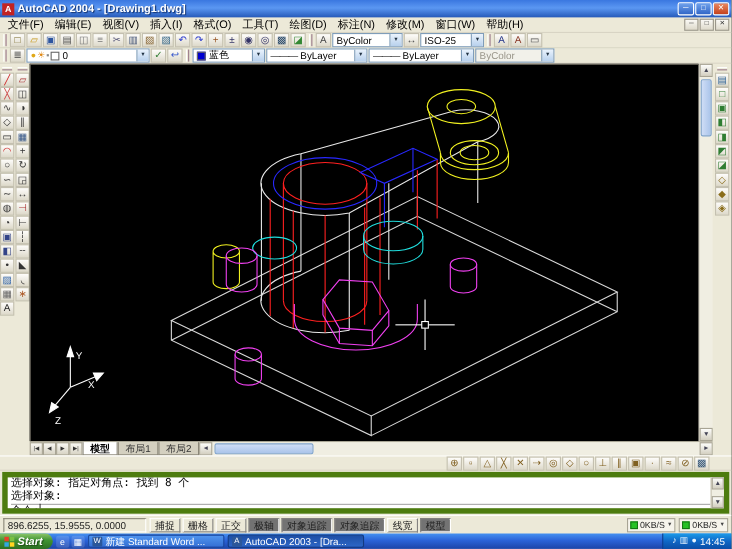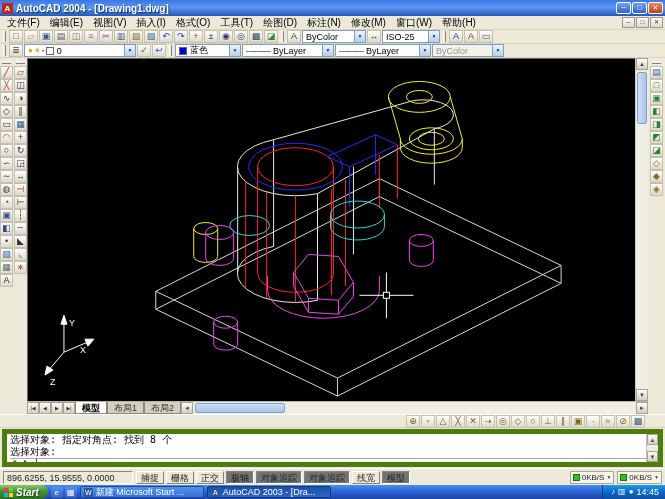--- a/index.html
+++ b/index.html
@@ -483,21 +483,21 @@
     </span>
     <span class="ql">
 
     <span class="qli">e</span>
         <span class="qli">▦</span>
       </span>
     <span style="display:flex;gap:3px;">
 
     <span class="task">
         <span class="ticon">W</span>
-        <span>新建 Microsoft Start ...</span>
+        <span>新建 Standard Word ...</span>
       </span>
         <span class="task on">
         <span class="ticon">A</span>
         <span>AutoCAD 2003 - [Dra...</span>
       </span>
       </span>
     <span class="tray">
       <span style="display:flex;gap:3px;">
 
       <span class="trayicon">♪</span>

